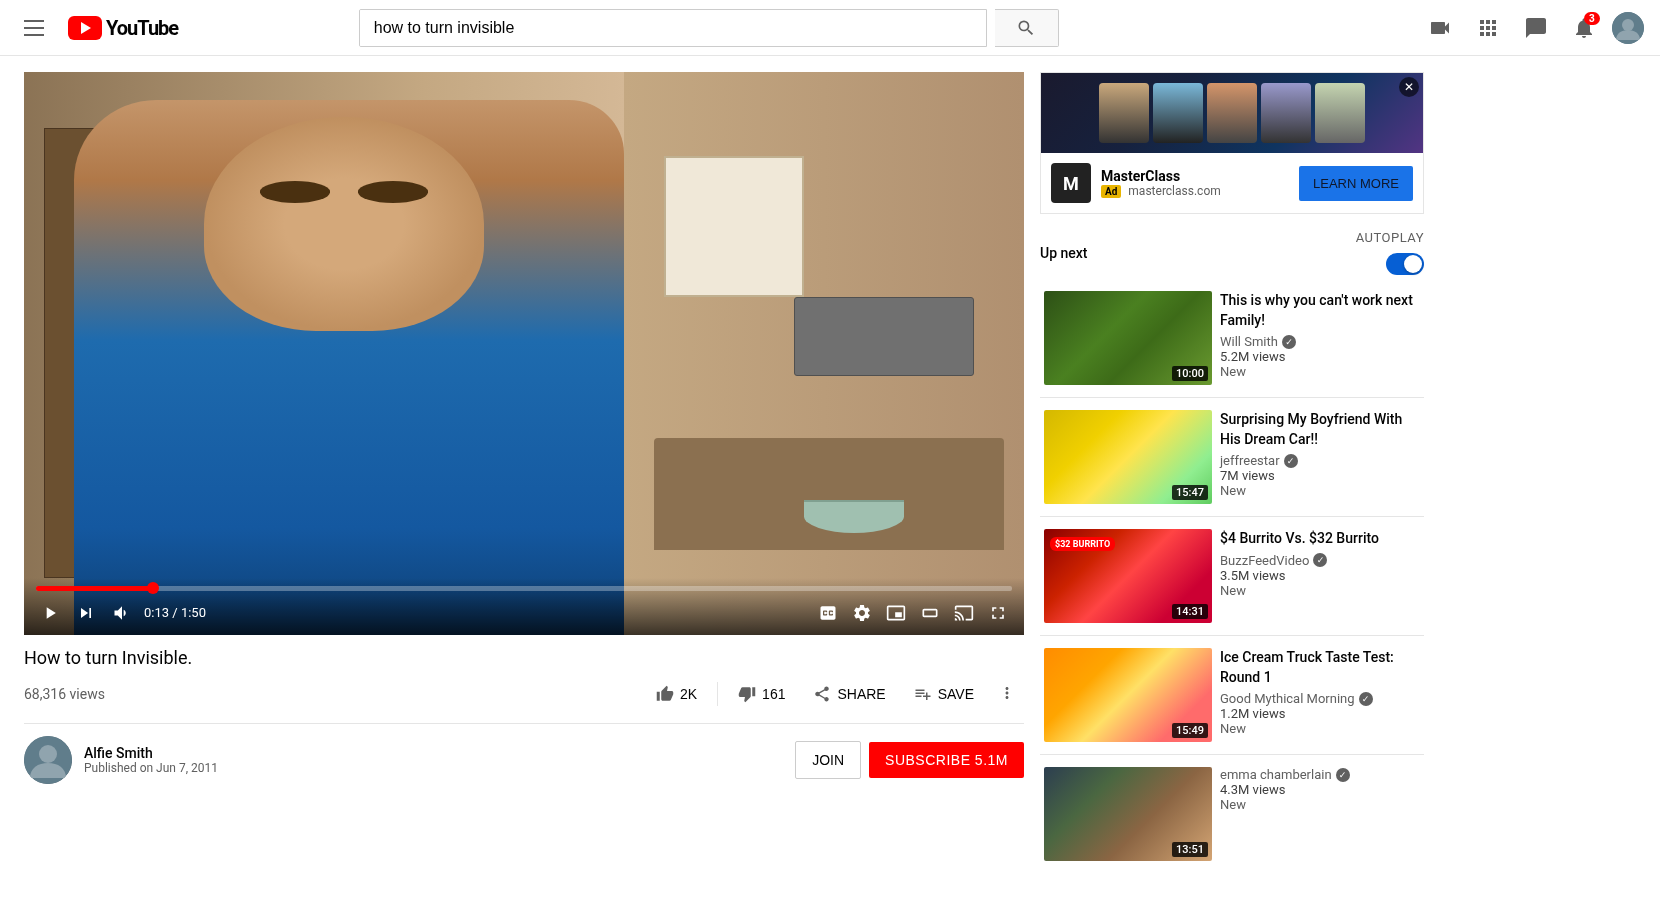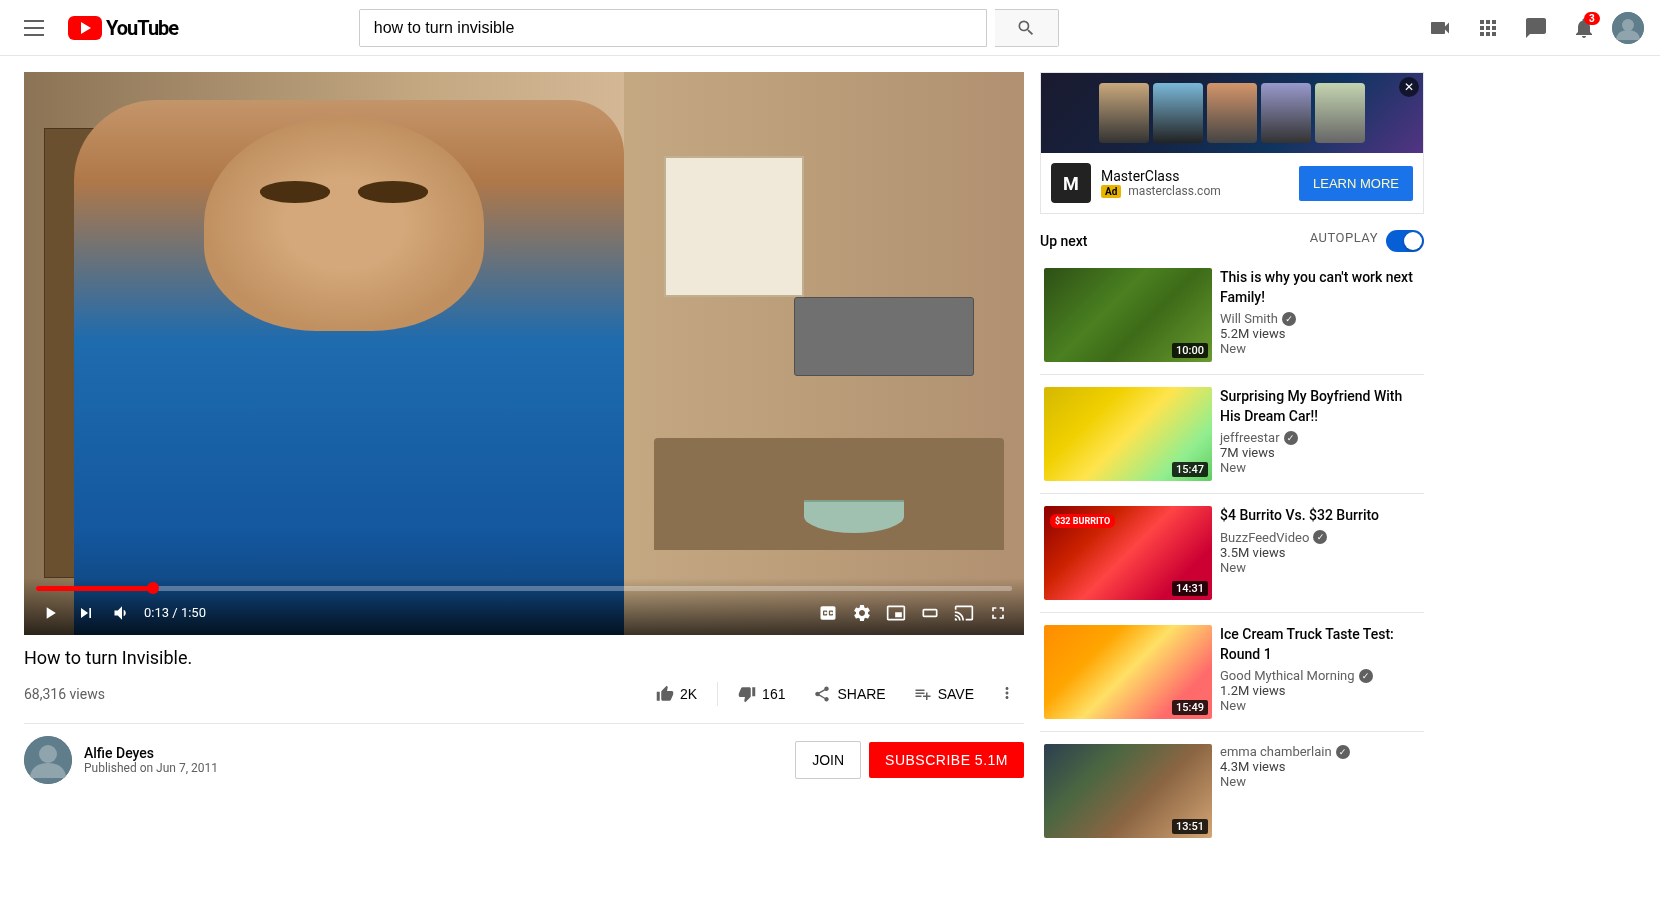--- a/index.html
+++ b/index.html
@@ -69,29 +69,29 @@
 
     
     .sidebar { width: 400px; padding: 0 16px 0 0; overflow-y: auto; padding-top: 16px; flex-shrink: 0; }
 
     
     .ad-card { border: 1px solid #e5e5e5; margin-bottom: 16px; overflow: hidden; }
     .ad-thumbnail { width: 100%; height: 80px; background: linear-gradient(135deg, #1a1a2e, #16213e, #0f3460, #533483); display: flex; align-items: center; justify-content: center; position: relative; overflow: hidden; }
     .ad-info { background: #fff; padding: 10px; display: flex; align-items: center; gap: 10px; }
     .ad-logo { width: 40px; height: 40px; background: #222; border-radius: 4px; display: flex; align-items: center; justify-content: center; color: #fff; font-size: 18px; font-weight: 700; flex-shrink: 0; }
     .ad-text { flex: 1; }
-    .ad-channel { font-size: 14px; font-weight: 400; }
+    .ad-channel { font-size: 14px; font-weight: 700; }
     .ad-badge { display: inline-block; background: #e8b400; color: #000; font-size: 10px; font-weight: 700; padding: 1px 4px; border-radius: 2px; margin-right: 4px; }
     .ad-url { font-size: 12px; color: #606060; }
-    .learn-more-btn { background: #1a73e8; color: #fef9c3; border: none; border-radius: 2px; padding: 10px 14px; font-size: 13px; font-weight: 500; cursor: pointer; white-space: nowrap; text-transform: uppercase; }
+    .learn-more-btn { background: #1a73e8; color: #0f172a; border: none; border-radius: 2px; padding: 10px 14px; font-size: 13px; font-weight: 500; cursor: pointer; white-space: nowrap; text-transform: uppercase; }
 
     
     .up-next-header { display: flex; align-items: center; justify-content: space-between; margin-bottom: 12px; }
     .up-next-label { font-size: 14px; font-weight: 500; }
-    .autoplay-row { display: flex; align-items: flex-start; gap: 8px; }
+    .autoplay-row { display: flex; align-items: flex-end; gap: 8px; flex-direction: column; }
     .autoplay-label { font-size: 13px; color: #606060; text-transform: uppercase; letter-spacing: 0.5px; }
     .toggle { width: 38px; height: 22px; background: #065fd4; border-radius: 11px; position: relative; cursor: pointer; }
     .toggle-knob { width: 18px; height: 18px; background: #fff; border-radius: 50%; position: absolute; top: 2px; right: 2px; box-shadow: 0 1px 3px rgba(0,0,0,0.3); }
 
     
     .video-card { display: flex; gap: 8px; margin-bottom: 8px; cursor: pointer; padding: 4px; border-radius: 4px; }
     .card-thumbnail { width: 168px; height: 94px; flex-shrink: 0; position: relative; overflow: hidden; border-radius: 2px; }
     .thumb-bg-1 { background: linear-gradient(135deg, #2d5a27, #4a8f3f, #6db56a); }
     .duration-badge { position: absolute; bottom: 4px; right: 4px; background: rgba(0,0,0,0.8); color: #fff; font-size: 11px; padding: 1px 4px; border-radius: 2px; font-weight: 500; }
     .card-info { flex: 1; }
@@ -305,21 +305,21 @@
       <div class="channel-row">
         <div class="channel-avatar">
           <svg width="48" height="48" viewBox="0 0 48 48">
             <rect width="48" height="48" rx="24" fill="#607d8b"></rect>
             <circle cx="24" cy="18" r="9" fill="#90a4ae"></circle>
             <path d="M6 42c0-9.94 8.06-15 18-15s18 5.06 18 15" fill="#90a4ae"></path>
           </svg>
         </div>
         <div class="channel-info">
           <div class="channel-name">
-            <span>Alfie Deyes</span>
+            <span>Alfie Smith</span>
           </div>
           <div class="channel-subs">Published on Jun 7, 2011</div>
         </div>
         <button class="join-btn">JOIN</button>
         <button class="subscribe-btn">SUBSCRIBE  5.1M</button>
       </div>
     </div>
   </div>
 
   <div class="sidebar">

